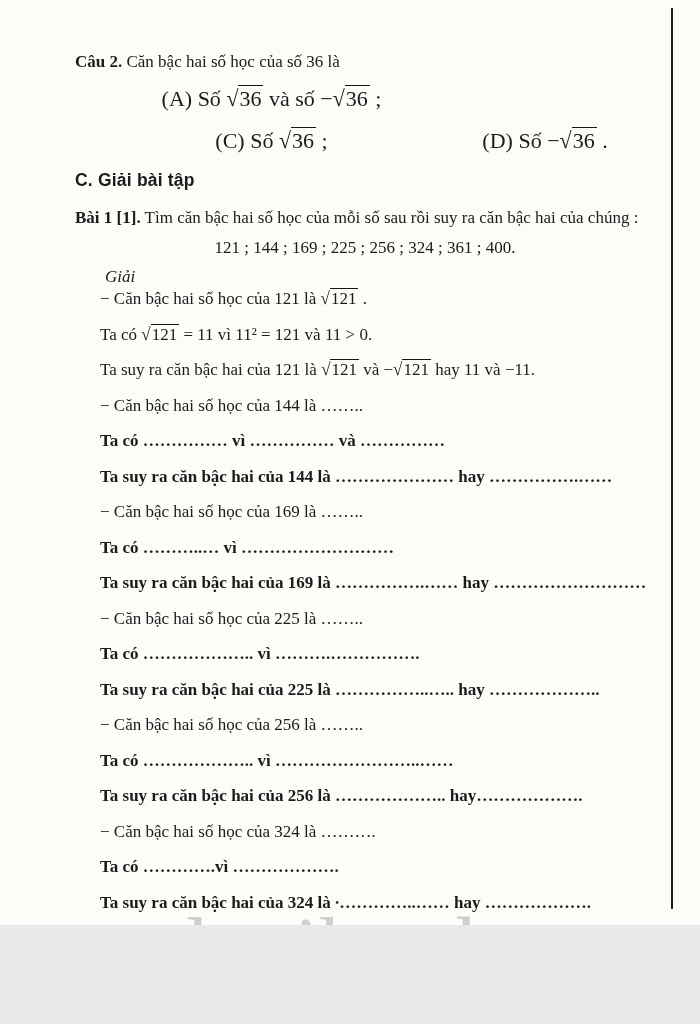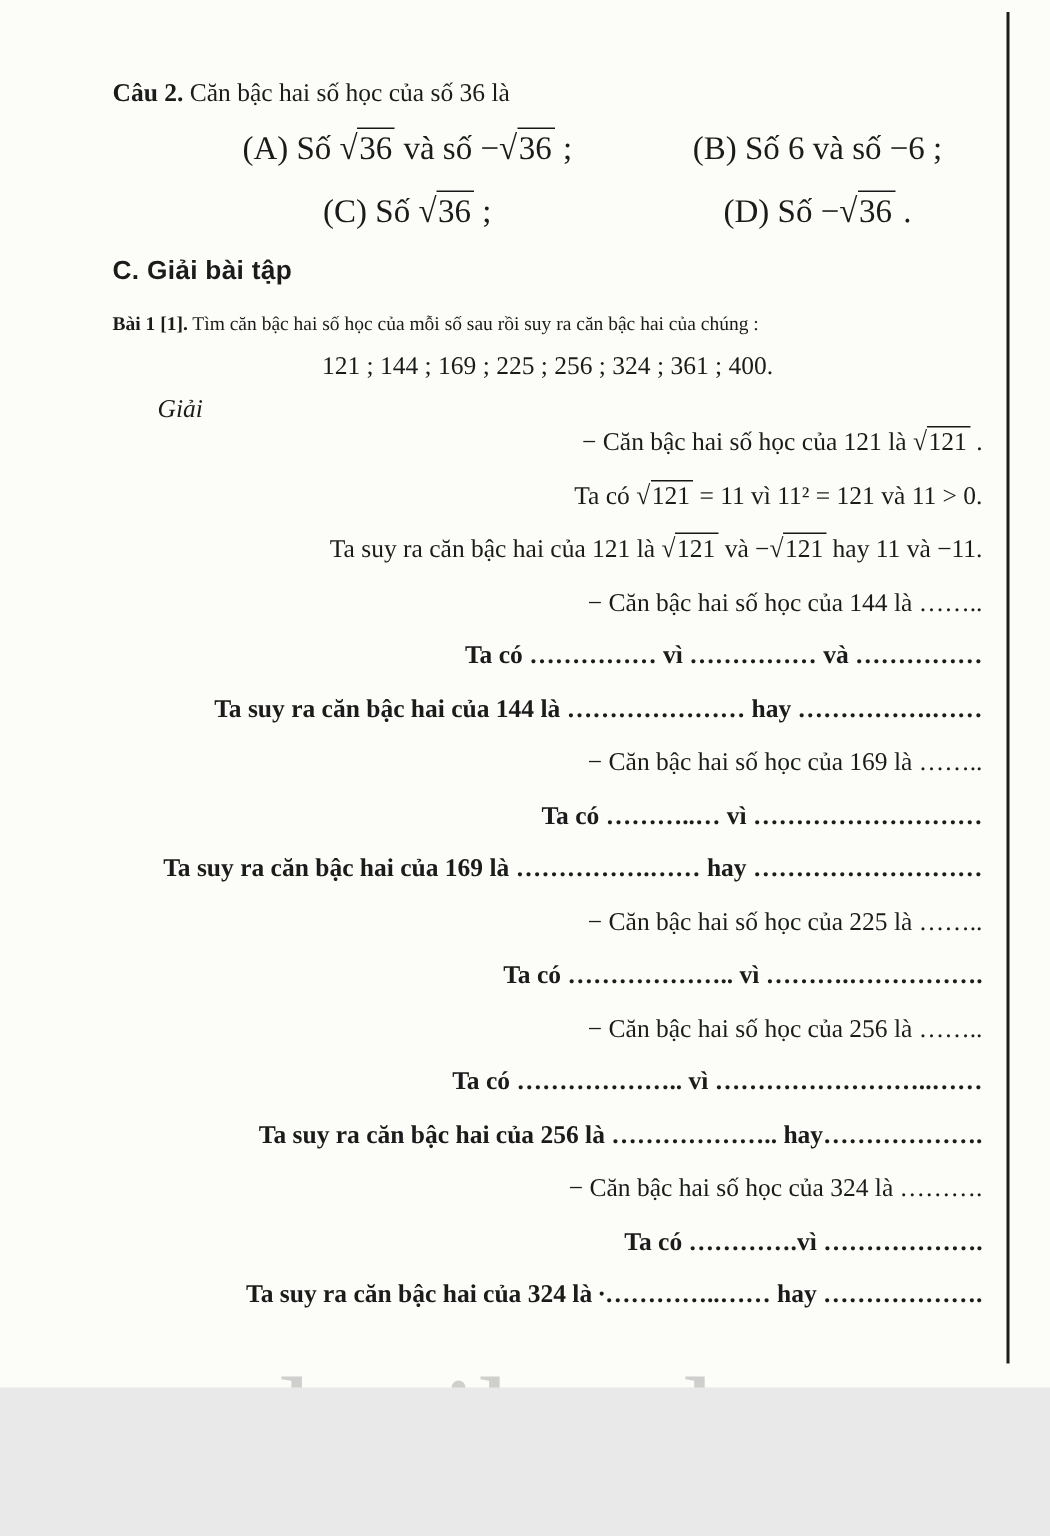--- a/index.html
+++ b/index.html
@@ -22,26 +22,26 @@
   .opt-a { width:327px; }
   .opt-b { flex:1; }
 
   h3.section {
     font-family:"Liberation Sans", sans-serif;
     font-size:17.5px; font-weight:bold;
     letter-spacing:.2px;
     margin:8px 0 17px;
   }
 
-  .bai1 { margin:0 0 10px; font-size:13px; }
+  .bai1 { margin:0 0 10px; font-size:17px; }
   .bai1 .lead { font-weight:bold; }
   .numbers { margin:0 0 9px; text-align:center; font-size:17px; }
   .giai { margin:0 0 1px 30px; font-style:italic; font-size:17px; }
 
-  .lines { margin-left:25px; font-size:17px;text-align:right; }
+  .lines { margin-left:25px; font-size:17px; }
   .line { margin:0 0 14.5px; line-height:21px; }
   .line.bold { font-weight:bold; }
 
   .sqrt { white-space:nowrap; }
   .sqrt .rad { display:inline-block; transform:scaleY(1.04); }
   .sqrt .vinc { border-top:1.3px solid #161616; padding:0 2px 0 1px; }
 
   .page-number {
     position:absolute; left:76px; top:934px;
     font-size:18px;
@@ -82,21 +82,20 @@
 <div class="page">
 
   <div class="content">
 
     <p class="q2">
       <span class="lead">Câu 2.</span><span> Căn bậc hai số học của số 36 là</span>
     </p>
 
     <div class="opt-row">
       <div class="opt-a">(A) Số <span class="sqrt"><span class="rad">√</span><span class="vinc">36</span></span>  và số −<span class="sqrt"><span class="rad">√</span><span class="vinc">36</span></span> ;</div>
-      <div class="opt-b">(B) Số 6 và số −6 ;</div>
     </div>
     <div class="opt-row">
       <div class="opt-a">(C) Số <span class="sqrt"><span class="rad">√</span><span class="vinc">36</span></span> ;</div>
       <div class="opt-b">(D) Số −<span class="sqrt"><span class="rad">√</span><span class="vinc">36</span></span> .</div>
     </div>
 
     <h3 class="section">C. Giải bài tập</h3>
 
     <p class="bai1">
       <span class="lead">Bài 1 [1].</span><span> Tìm căn bậc hai số học của mỗi số sau rồi suy ra căn bậc hai của chúng :</span>
@@ -111,20 +110,21 @@
         <div class="line">Ta có <span class="sqrt"><span class="rad">√</span><span class="vinc">121</span></span> = 11 vì 11² = 121 và 11 &gt; 0.</div>
         <div class="line">Ta suy ra căn bậc hai của 121 là <span class="sqrt"><span class="rad">√</span><span class="vinc">121</span></span> và −<span class="sqrt"><span class="rad">√</span><span class="vinc">121</span></span> hay 11 và −11.</div>
         <div class="line">− Căn bậc hai số học của 144 là ……..</div>
         <div class="line bold">Ta có  …………… vì …………… và ……………</div>
         <div class="line bold">Ta suy ra căn bậc hai của 144 là ………………… hay …………….……</div>
         <div class="line">− Căn bậc hai số học của 169 là ……..</div>
         <div class="line bold">Ta có ………..… vì ………………………</div>
         <div class="line bold">Ta suy ra căn bậc hai của 169 là …………….…… hay ………………………</div>
         <div class="line">− Căn bậc hai số học của 225 là ……..</div>
         <div class="line bold">Ta có ……………….. vì ……….…………….</div>
+        <div class="line bold">Ta suy ra căn bậc hai của 225 là ……………..….. hay ………………..</div>
         <div class="line">− Căn bậc hai số học của 256 là ……..</div>
         <div class="line bold">Ta có ……………….. vì ……………………..……</div>
         <div class="line bold">Ta suy ra căn bậc hai của 256 là ……………….. hay……………….</div>
         <div class="line">− Căn bậc hai số học của 324 là ……….</div>
         <div class="line bold">Ta có ………….vì ……………….</div>
         <div class="line bold">Ta suy ra căn bậc hai của 324 là ∙…………..…… hay ……………….</div>
       </div>
 
   </div>
 

